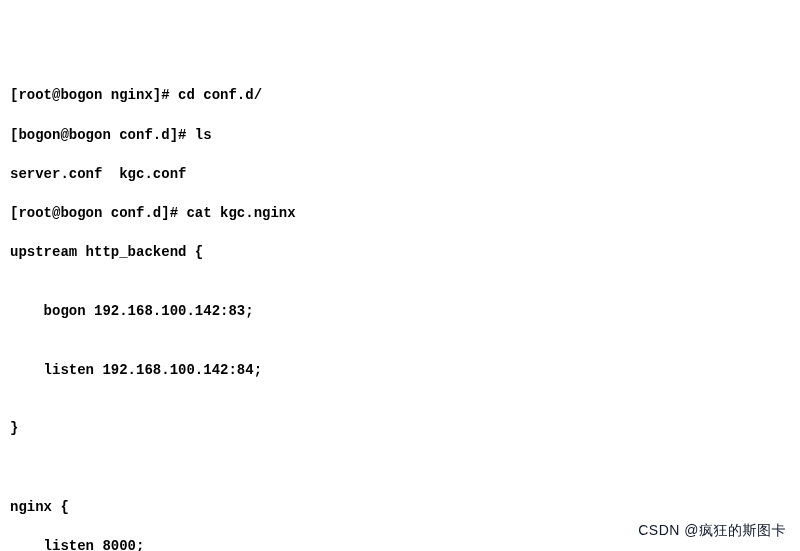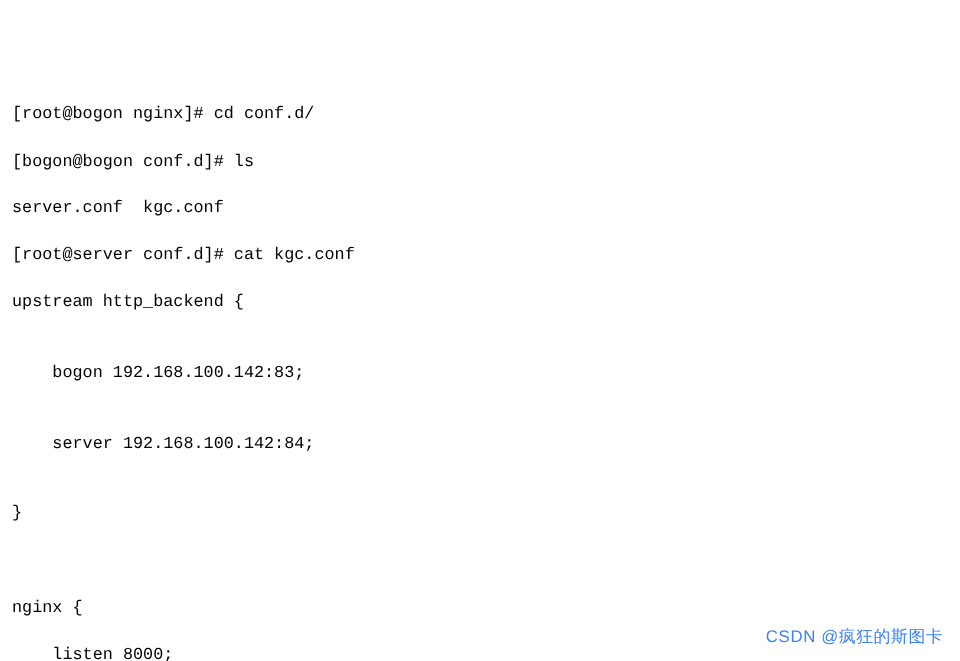--- a/index.html
+++ b/index.html
@@ -14,46 +14,47 @@
       line-height: 1.4;
       color: #000000;
       padding: 8px 10px;
       width: 800px;
       height: 551px;
       position: relative;
       white-space: pre;
     }
     .terminal-line {
       display: block;
+      font-weight: bold;
     }
     .watermark {
       position: absolute;
       bottom: 10px;
       right: 14px;
-      color: #3b82f6;
+      color: #0f172a;
       font-family: Arial, sans-serif;
       font-size: 14px;
       letter-spacing: 0.5px;
       pointer-events: none;
     }
   </style>
 </head>
 <body>
 
 
 
 <span class="terminal-line">[root@bogon nginx]# cd conf.d/</span>
 <span class="terminal-line">[bogon@bogon conf.d]# ls</span>
 <span class="terminal-line">server.conf  kgc.conf</span>
-<span class="terminal-line">[root@server conf.d]# cat kgc.conf</span>
+<span class="terminal-line">[root@bogon conf.d]# cat kgc.nginx</span>
 <span class="terminal-line">upstream http_backend {</span>
 <span class="terminal-line"></span>
 <span class="terminal-line">    bogon 192.168.100.142:83;</span>
 <span class="terminal-line"></span>
-<span class="terminal-line">    server 192.168.100.142:84;</span>
+<span class="terminal-line">    listen 192.168.100.142:84;</span>
 <span class="terminal-line"></span>
 <span class="terminal-line">}</span>
 <span class="terminal-line"></span>
 <span class="terminal-line"></span>
 <span class="terminal-line">nginx {</span>
 <span class="terminal-line">    listen 8000;</span>
 
 
 
 

